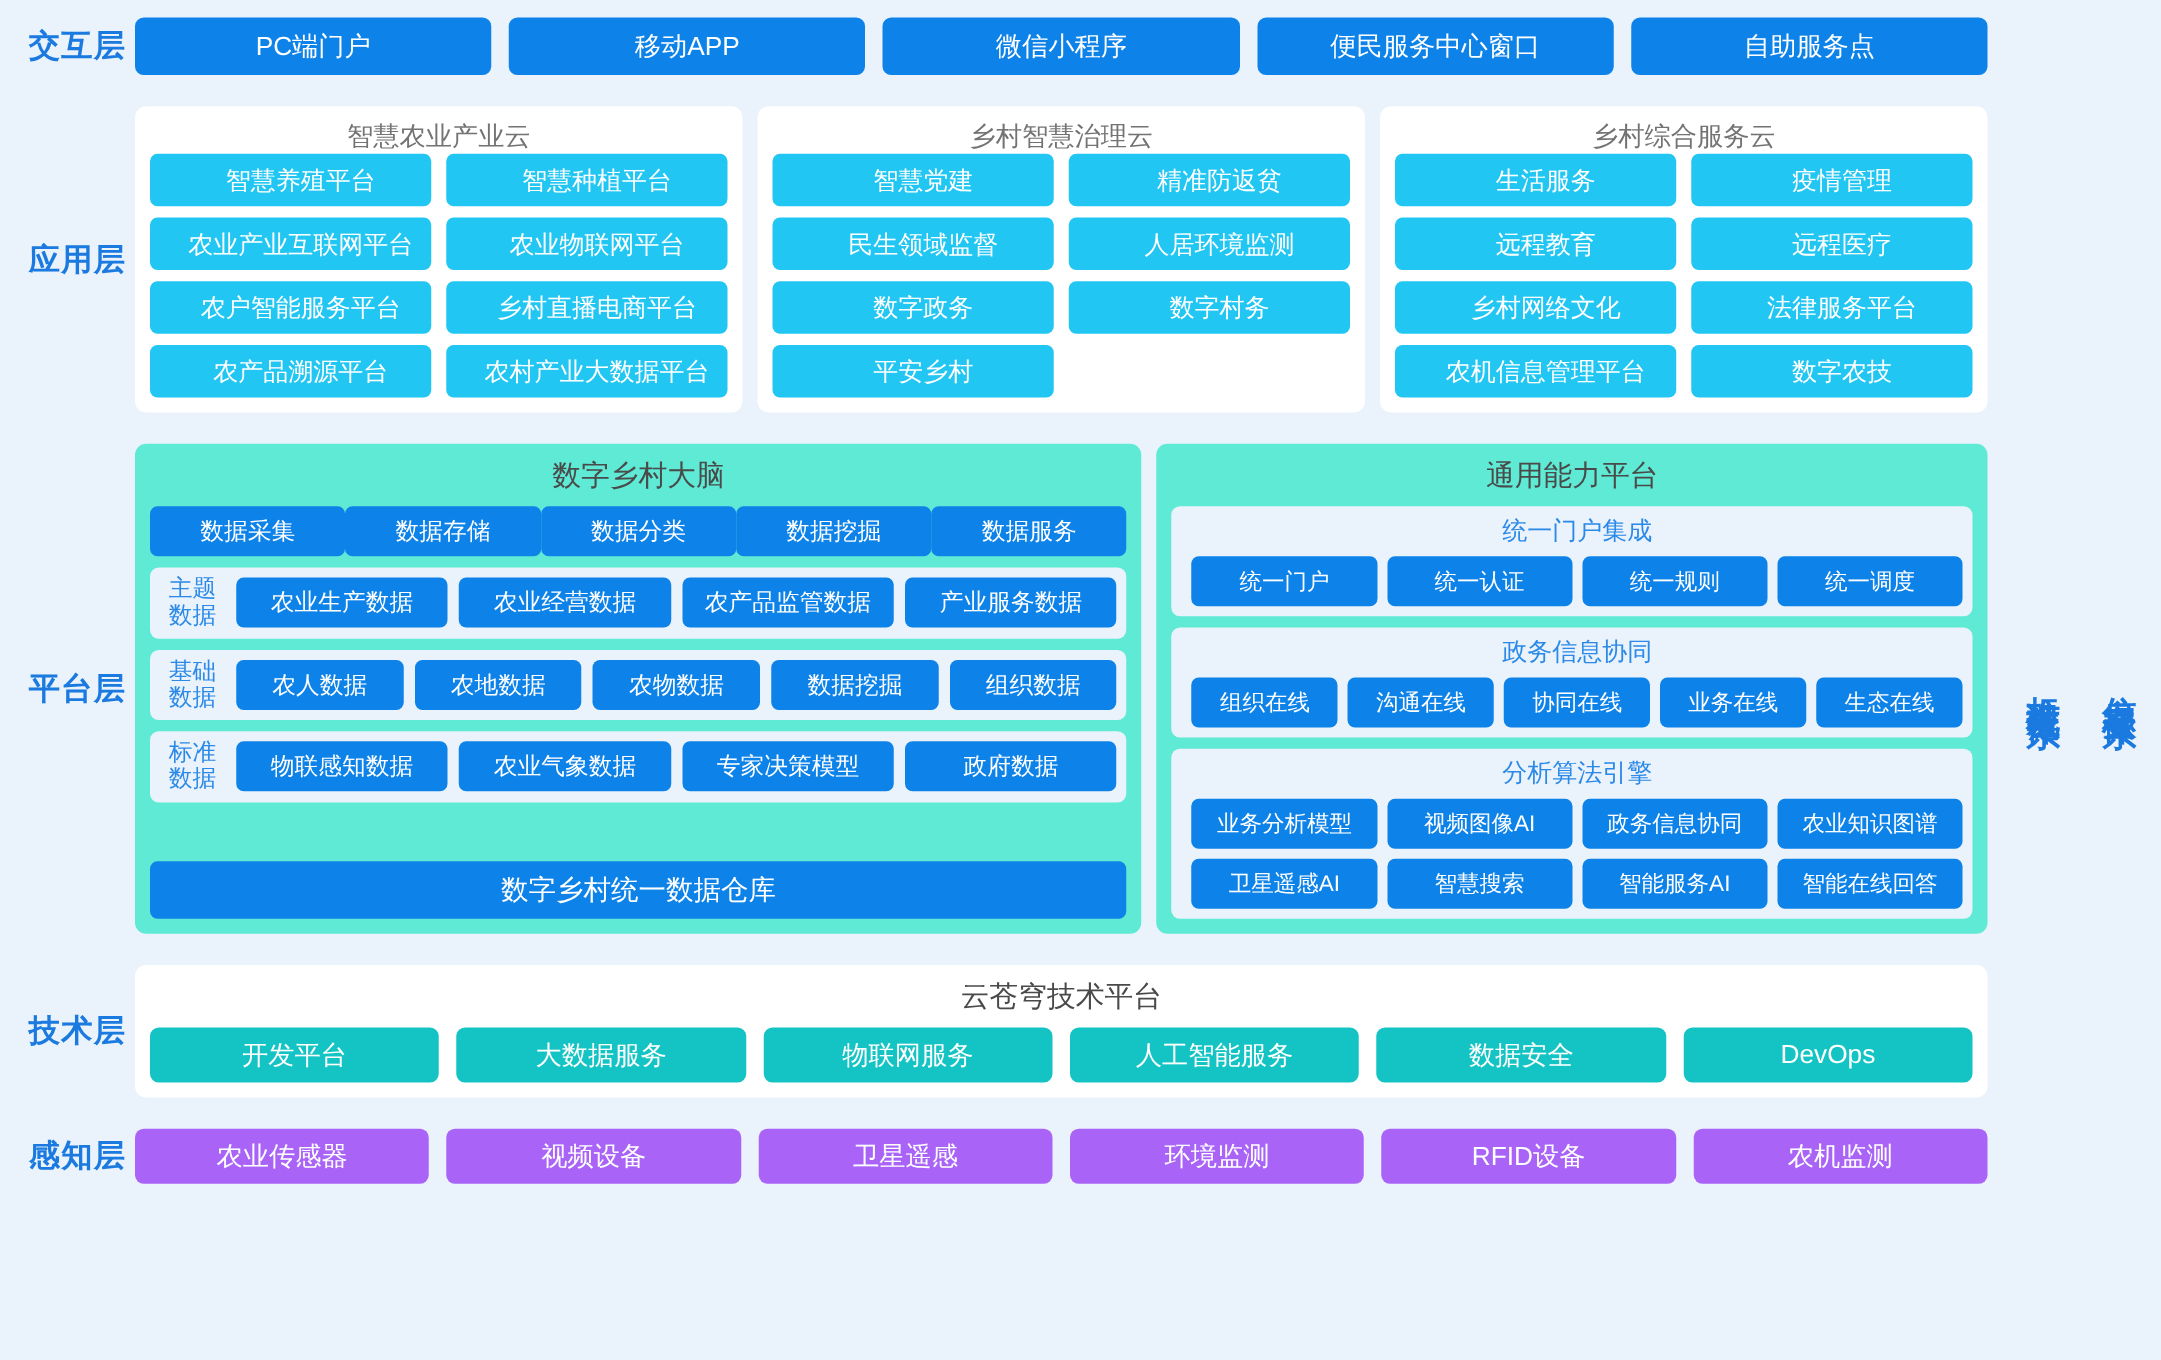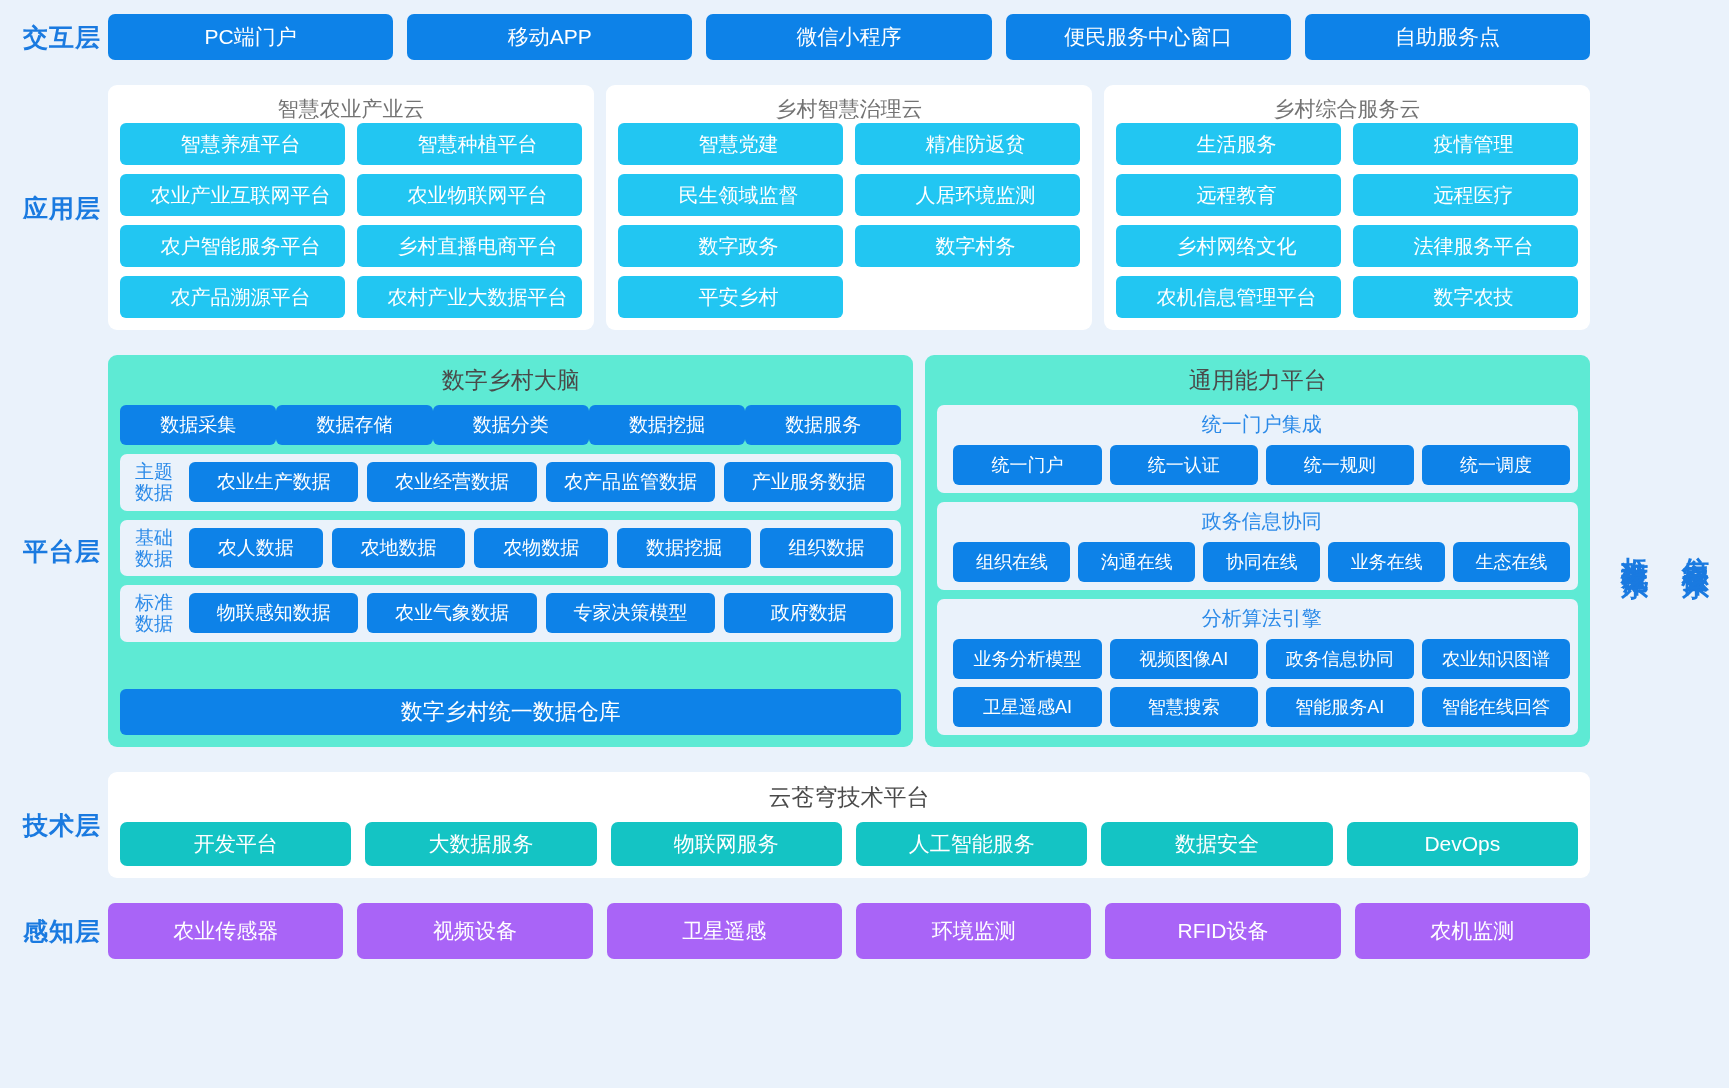--- a/index.html
+++ b/index.html
@@ -218,21 +218,21 @@
   
   .perc-row {
     display: flex;
     gap: 14px;
   }
   .chip-purple {
     flex: 1 1 0;
     background: #a964f7;
     color: #fff;
     border-radius: 7px;
-    height: 56px;
+    height: 44px;
     display: flex;
     align-items: center;
     justify-content: center;
     font-size: 21px;
     white-space: nowrap;
   }
 
   
   .side-bars {
     display: flex;

